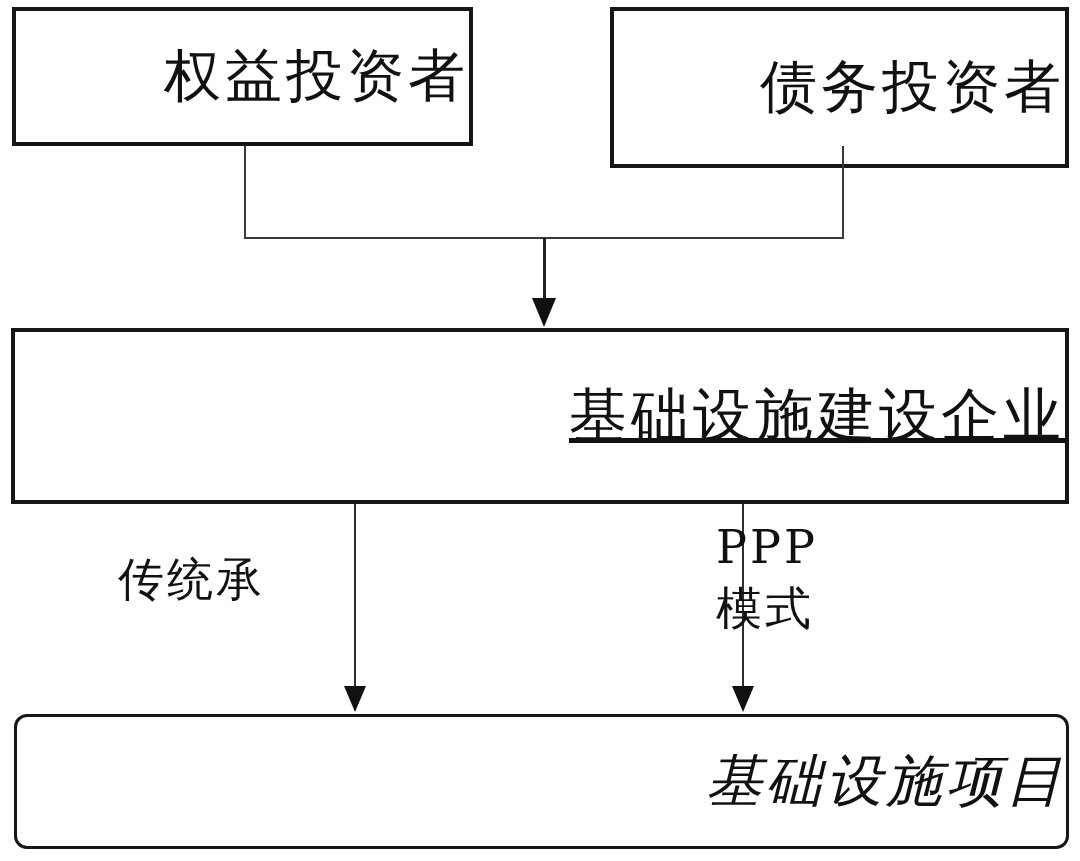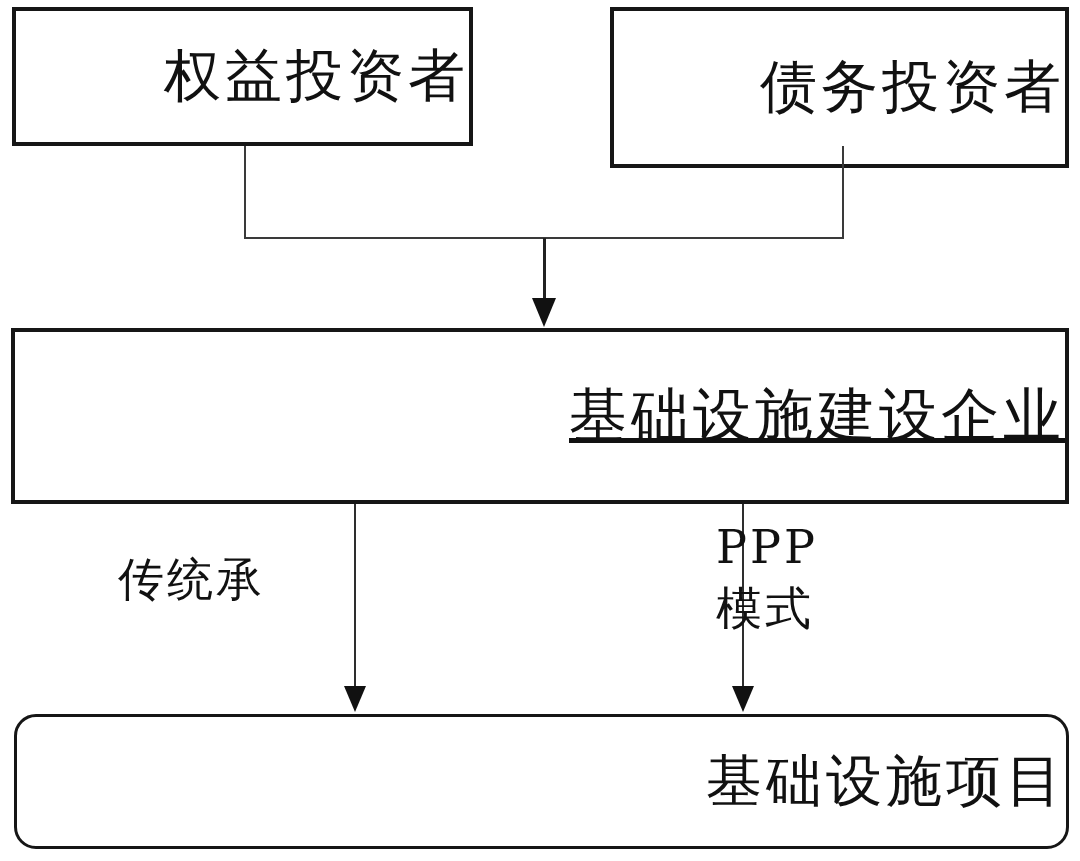--- a/index.html
+++ b/index.html
@@ -21,21 +21,21 @@
     align-items: center;
     justify-content: flex-end;
     text-align: center;
     letter-spacing: 4px;
   }
   .node-label { white-space: nowrap; }
   .node-equity   { left: 12px;  top: 7px;   width: 461px;  height: 139px; font-size: 57px; }
   .node-debt     { left: 610px; top: 7px;   width: 459px;  height: 161px; font-size: 57px; }
   .node-company  { left: 11px;  top: 328px; width: 1058px; height: 176px; font-size: 58px; text-decoration: underline; }
   .node-project  { left: 14px;  top: 714px; width: 1055px; height: 135px; font-size: 56px;
-                   border-width: 3px; border-radius: 22px; }
+                   border-width: 3px; border-radius: 13px; font-style: italic; }
   .line {
     position: absolute;
     background: #3a3a3a;
   }
   .line-equity-down  { left: 244px; top: 146px; width: 2px;   height: 92px; }
   .line-debt-down    { left: 842px; top: 146px; width: 2px;   height: 92px; }
   .line-merge-horiz  { left: 244px; top: 237px; width: 600px; height: 2px; }
   .line-merge-shaft  { left: 543px; top: 238px; width: 3px;   height: 62px; background:#222; }
   .line-trad-shaft   { left: 354px; top: 504px; width: 2px;   height: 185px; background:#2e2e2e; }
   .line-ppp-shaft    { left: 742px; top: 504px; width: 2px;   height: 185px; background:#2e2e2e; }

